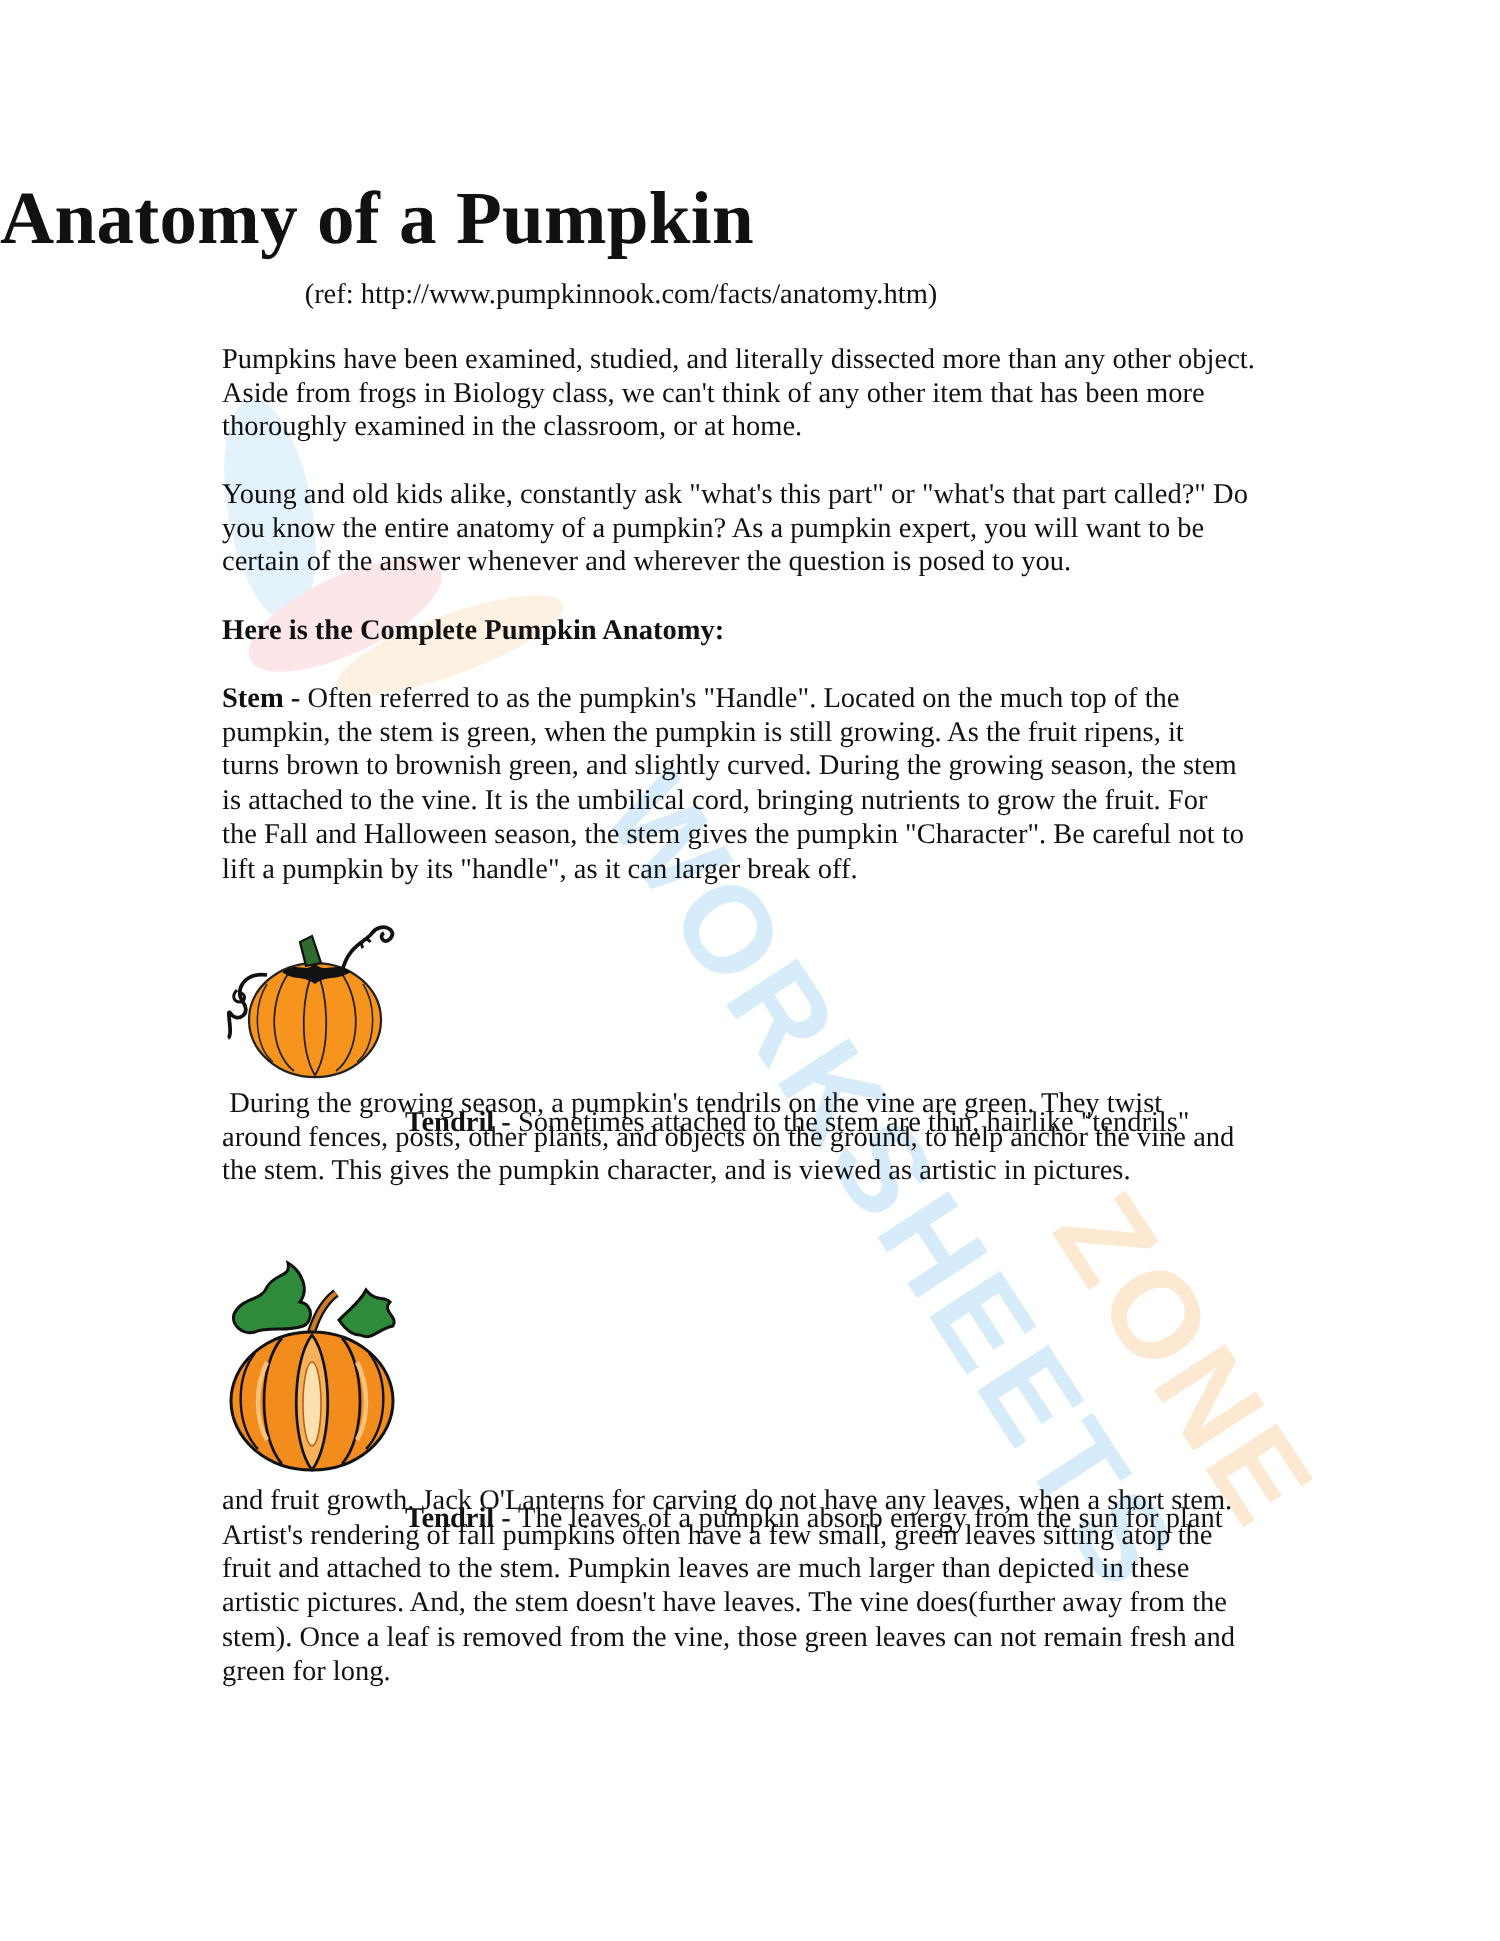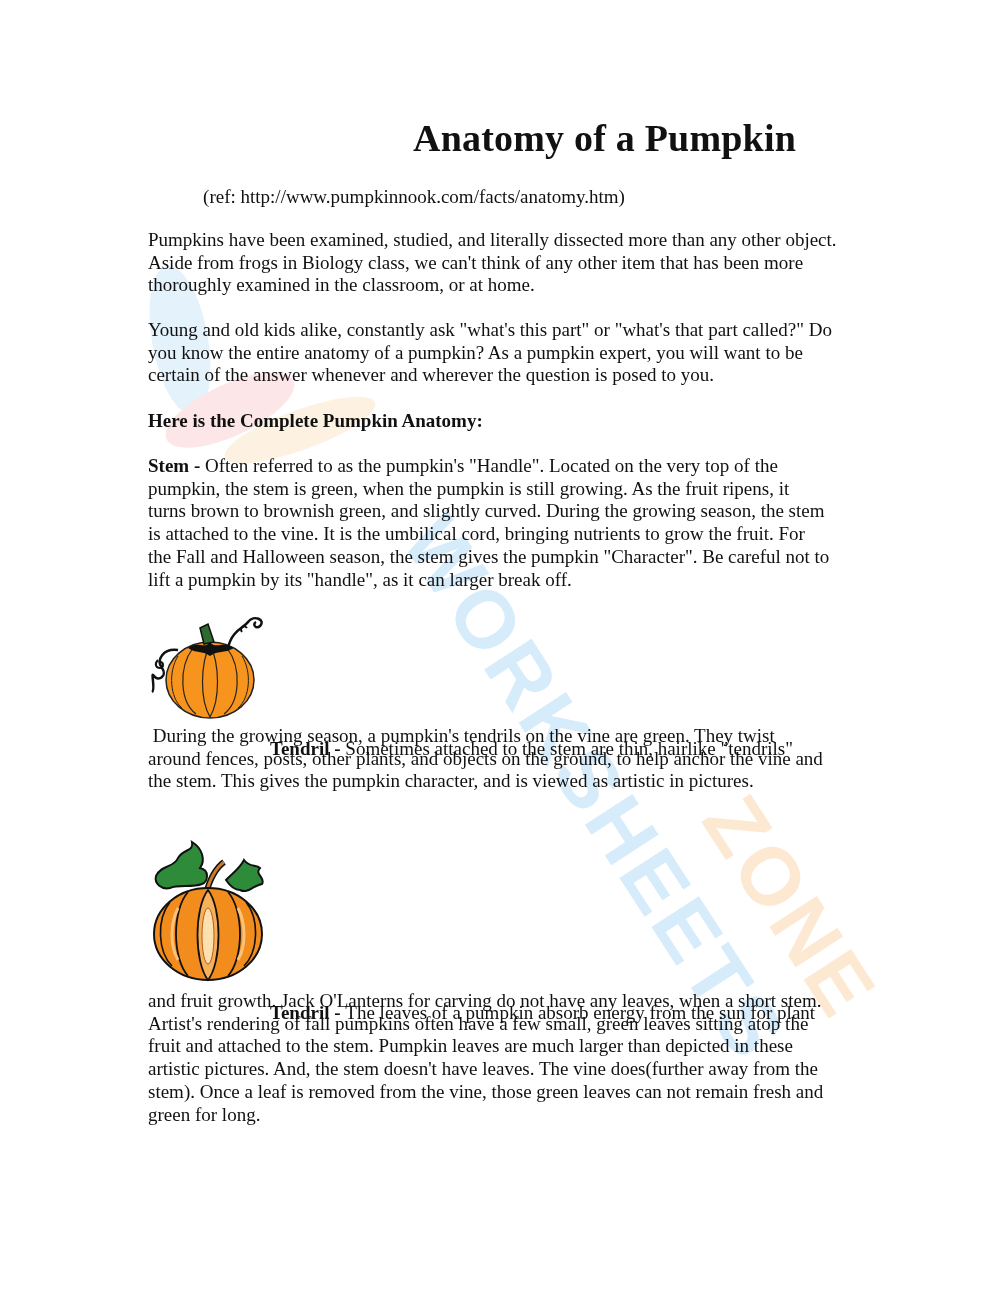--- a/index.html
+++ b/index.html
@@ -1,21 +1,21 @@
 <!DOCTYPE html>
 <html><head>
 <meta charset="utf-8">
 <style>
   html, body { margin: 0; padding: 0; background: #ffffff; }
   body { width: 1000px; height: 1294px; position: relative; overflow: hidden;
          font-family: "Liberation Serif", "DejaVu Serif", serif; color: #111; }
   .watermark { position: absolute; left: 0; top: 0; width: 1000px; height: 1294px; pointer-events: none; z-index: 0; }
   .page { position: absolute; left: 148px; top: 0; width: 710px; z-index: 1; }
-  .title { position: absolute; left: -148px; width: 796px; top: 116px; text-align: right;
-           font-size: 38px; font-weight: bold; margin: 0; letter-spacing: 0.2px; }
+  .title { position: absolute; left: -148px; width: 796px; top: 116px; text-align: left;
+           font-size: 50px; font-weight: bold; margin: 0; letter-spacing: 0.2px; }
   .ref { position: absolute; left: -148px; width: 828px; top: 186px; text-align: center;
          font-size: 19px; font-weight: normal; margin: 0; }
   p { margin: 0; font-size: 19px; line-height: 22.7px; }
   .p1 { position: absolute; top: 229px; left: 0; width: 710px; }
   .p2 { position: absolute; top: 319px; left: 0; width: 710px; }
   .h { position: absolute; top: 410px; left: 0; width: 710px; font-weight: bold; }
   .stem { position: absolute; top: 455px; left: 0; width: 710px; }
   .tendril-block { position: absolute; top: 610px; left: 0; width: 710px; }
   .leaves-block { position: absolute; top: 838px; left: 0; width: 712px; }
   .img-pumpkin1 { display: block; width: 124px; height: 110px; }
@@ -40,21 +40,21 @@
 <div class="page">
   <h1 class="title">Anatomy of a Pumpkin</h1>
   <div class="ref">(ref: http://www.pumpkinnook.com/facts/anatomy.htm)</div>
 
   <p class="p1">Pumpkins have been examined, studied, and literally dissected more than any other object. Aside from frogs in Biology class, we can't think of any other item that has been more thoroughly examined in the classroom, or at home.</p>
   <p class="p2">Young and old kids alike, constantly ask "what's this part" or "what's that part called?" Do you know the entire anatomy of a pumpkin? As a pumpkin expert, you will want to be certain of the answer whenever and wherever  the question is posed to you.</p>
 
   <p class="h">Here is the Complete Pumpkin Anatomy:</p>
 
   <div class="stem">
-    <p><b>Stem - </b><span>Often referred to as the pumpkin's "Handle". Located on the very top of the</span></p>
+    <p><b>Stem - </b><span>Often referred to as the pumpkin's "Handle". Located on the much top of the</span></p>
     <p>pumpkin, the stem is green, when the pumpkin is still growing. As the fruit ripens, it</p>
     <p>turns brown to brownish green, and slightly curved. During the growing season, the stem</p>
     <p>is attached to the vine. It is the umbilical cord, bringing nutrients to grow the fruit. For</p>
     <p>the Fall and Halloween season, the stem gives the pumpkin "Character". Be careful not to</p>
     <p>lift a pumpkin by its "handle", as it can larger break off.</p>
   </div>
 
   <div class="tendril-block">
     <div class="img-row" style="height:110px;">
       <svg class="img-pumpkin1" viewBox="0 0 124 110">

